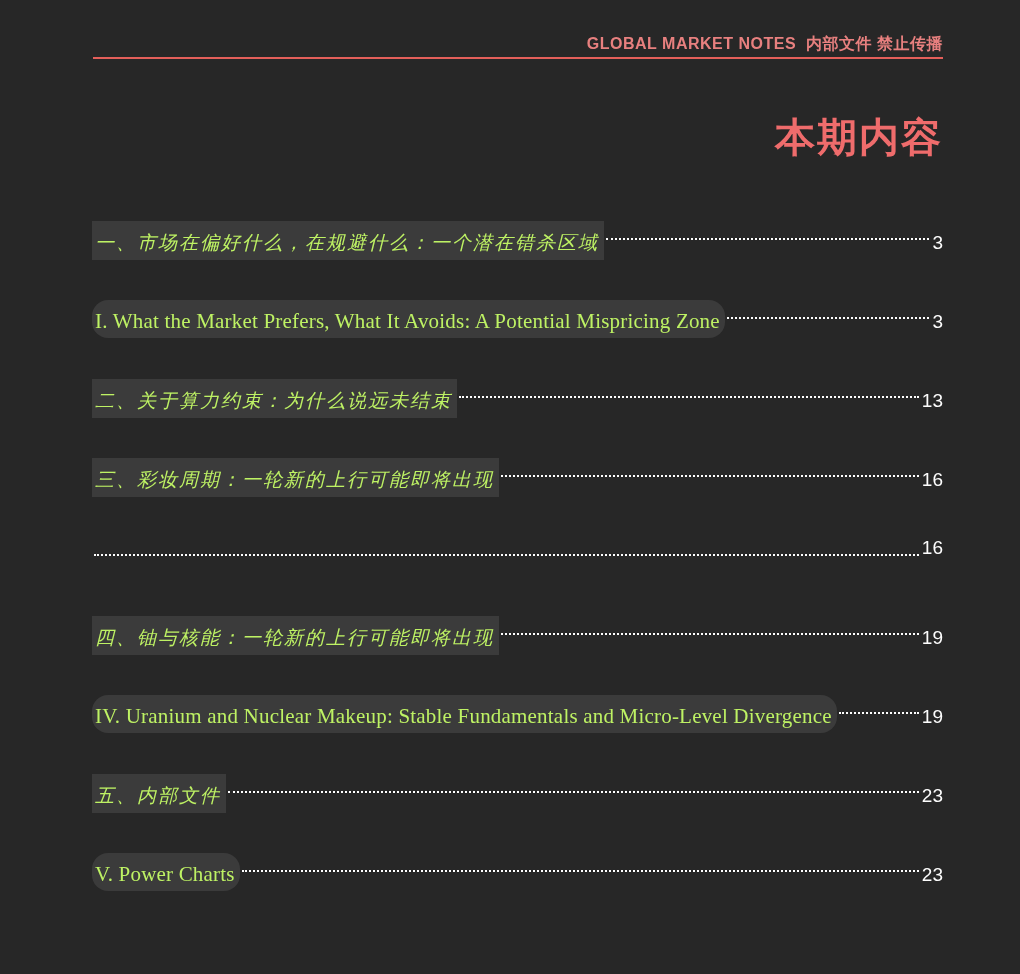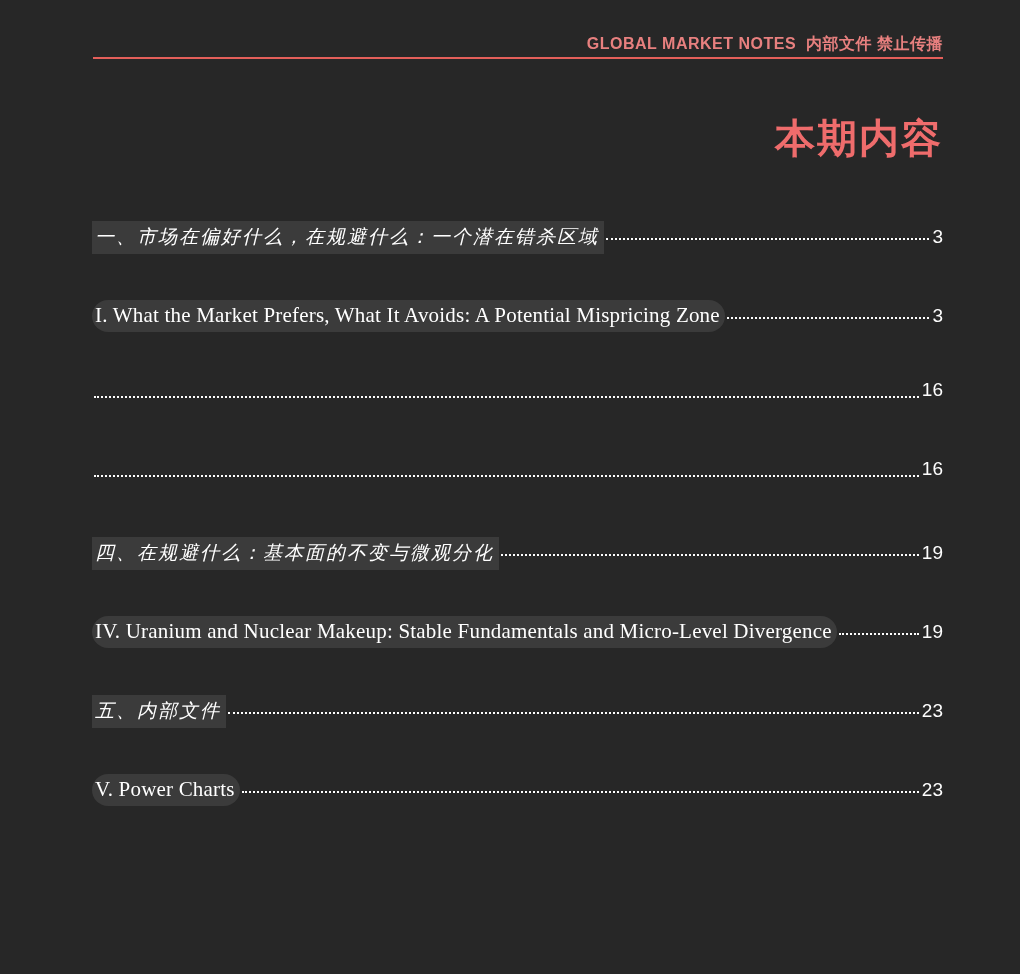--- a/index.html
+++ b/index.html
@@ -39,21 +39,21 @@
     right: 77px;
     height: 0;
     border-top: 2px solid #e45f5a;
   }
   .toc-heading {
     position: absolute;
     top: 114px;
     left: 93px;
     right: 77px;
     text-align: right;
-    font-family: Liberation Sans, sans-serif;
+    font-family: Liberation Serif, serif;
     font-weight: bold;
     font-size: 40px;
     line-height: 1.2;
     color: #ef6c6c;
     letter-spacing: 2px;
   }
   .toc-list {
     position: absolute;
     top: 221px;
     left: 92px;
@@ -62,22 +62,22 @@
   .toc-entry {
     display: flex;
     align-items: baseline;
     height: 28px;
     margin-bottom: 51px;
     color: #fdfdfd;
     white-space: nowrap;
   }
   .toc-label {
     background: #3b3b3b;
-    padding: 3px 5px 4px 3px;
-    color: #ffffff;
+    padding: 9px 5px 4px 3px;
+    color: #bef264;
   }
   .toc-entry.zh .toc-label {
     font-family: "Liberation Serif", serif;
     font-style: italic;
     font-size: 19px;
     letter-spacing: 2px;
   }
   .toc-entry.en .toc-label {
     font-family: "Liberation Serif", serif;
     font-size: 21px;
@@ -117,34 +117,40 @@
     <span class="toc-leader"></span>
     <span class="toc-page">3</span>
   </div>
 
   <div class="toc-entry en">
     <span class="toc-label">I. What the Market Prefers, What It Avoids: A Potential Mispricing Zone</span>
     <span class="toc-leader"></span>
     <span class="toc-page">3</span>
   </div>
 
+  <div class="toc-entry zh">
+    <span class="toc-label">二、关于算力约束：为什么说远未结束</span>
+    <span class="toc-leader"></span>
+    <span class="toc-page">13</span>
+  </div>
 
 
   <div class="toc-entry zh">
+    <span class="toc-label">三、彩妆周期：一轮新的上行可能即将出现</span>
     <span class="toc-leader"></span>
     <span class="toc-page">16</span>
   </div>
 
   <div class="toc-entry en">
     <span class="toc-leader"></span>
     <span class="toc-page">16</span>
   </div>
 
   <div class="toc-entry zh">
-    <span class="toc-label">四、在规避什么：基本面的不变与微观分化</span>
+    <span class="toc-label">四、铀与核能：一轮新的上行可能即将出现</span>
     <span class="toc-leader"></span>
     <span class="toc-page">19</span>
   </div>
 
   <div class="toc-entry en">
     <span class="toc-label">IV. Uranium and Nuclear Makeup: Stable Fundamentals and Micro-Level Divergence</span>
     <span class="toc-leader"></span>
     <span class="toc-page">19</span>
   </div>
 

